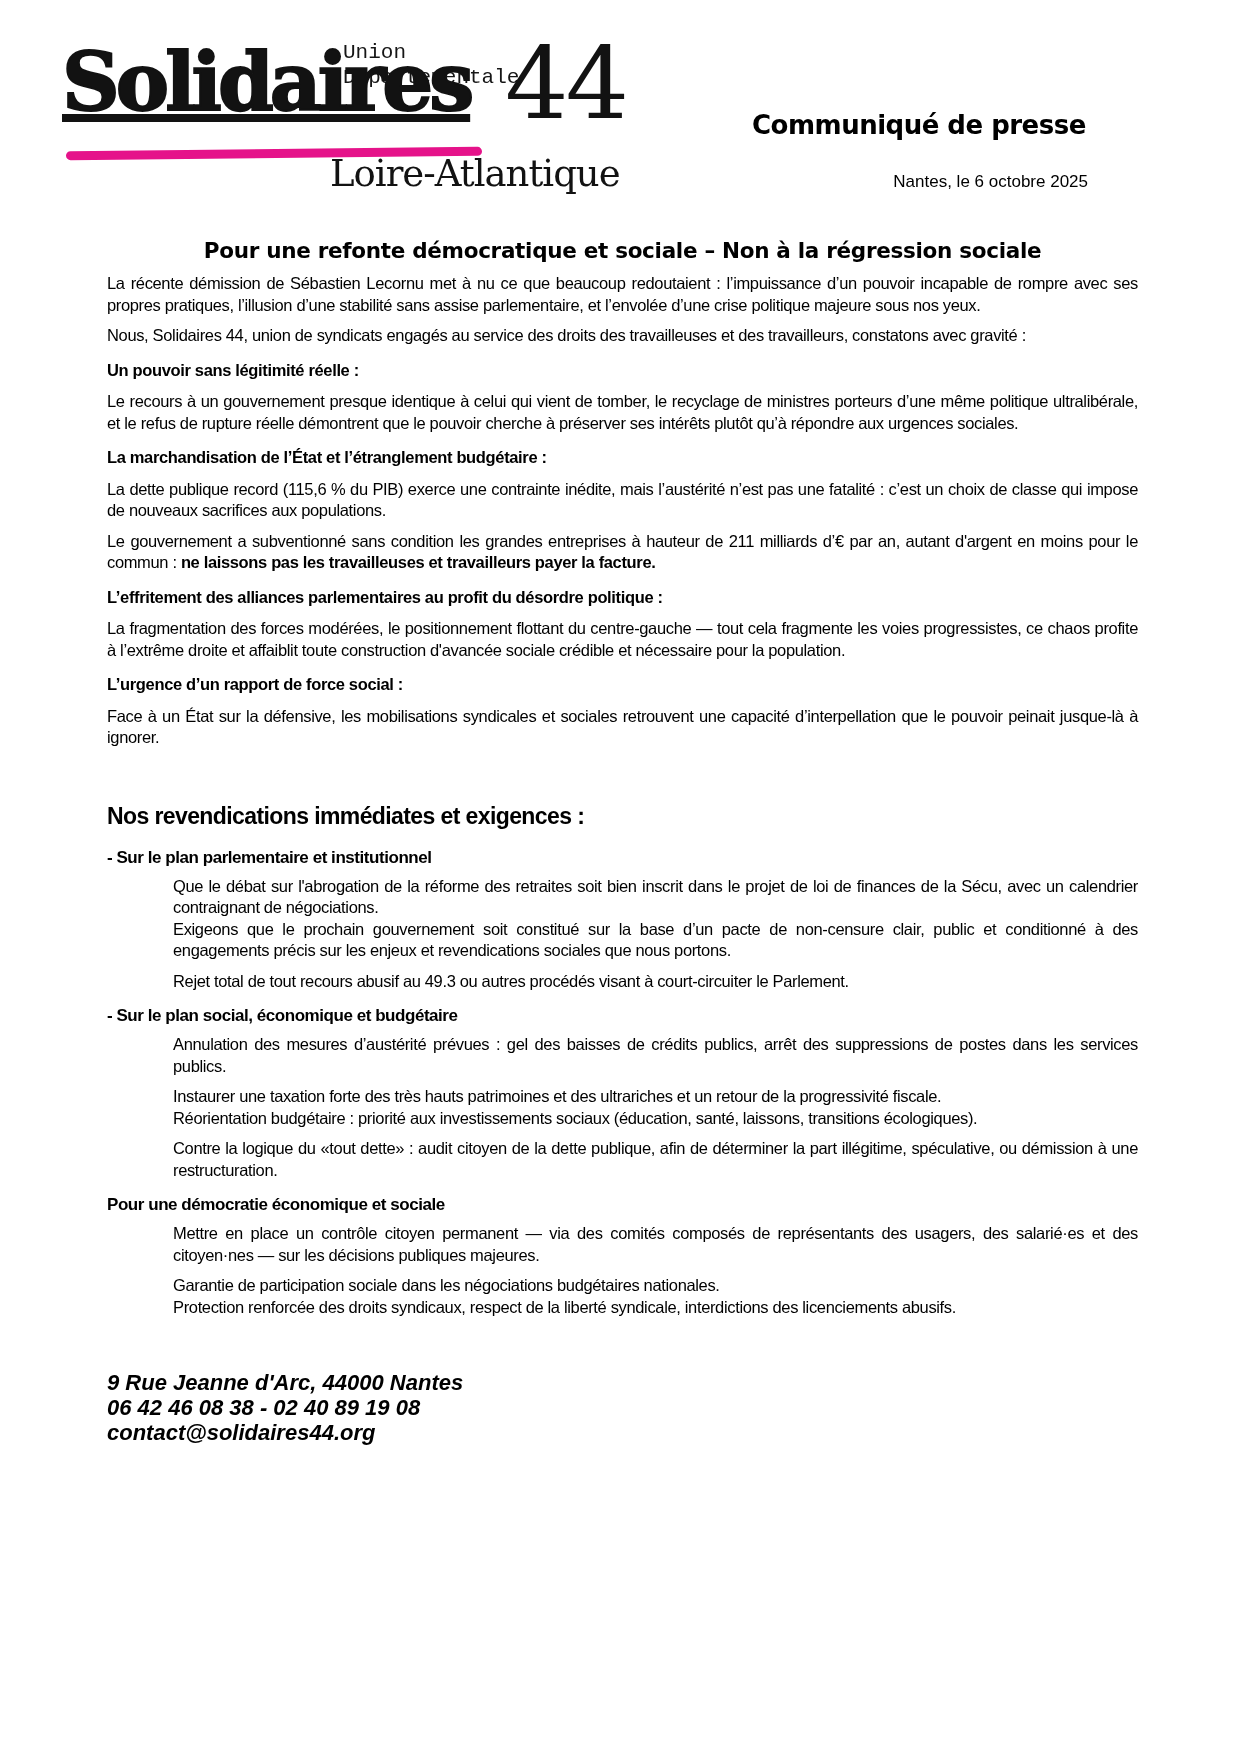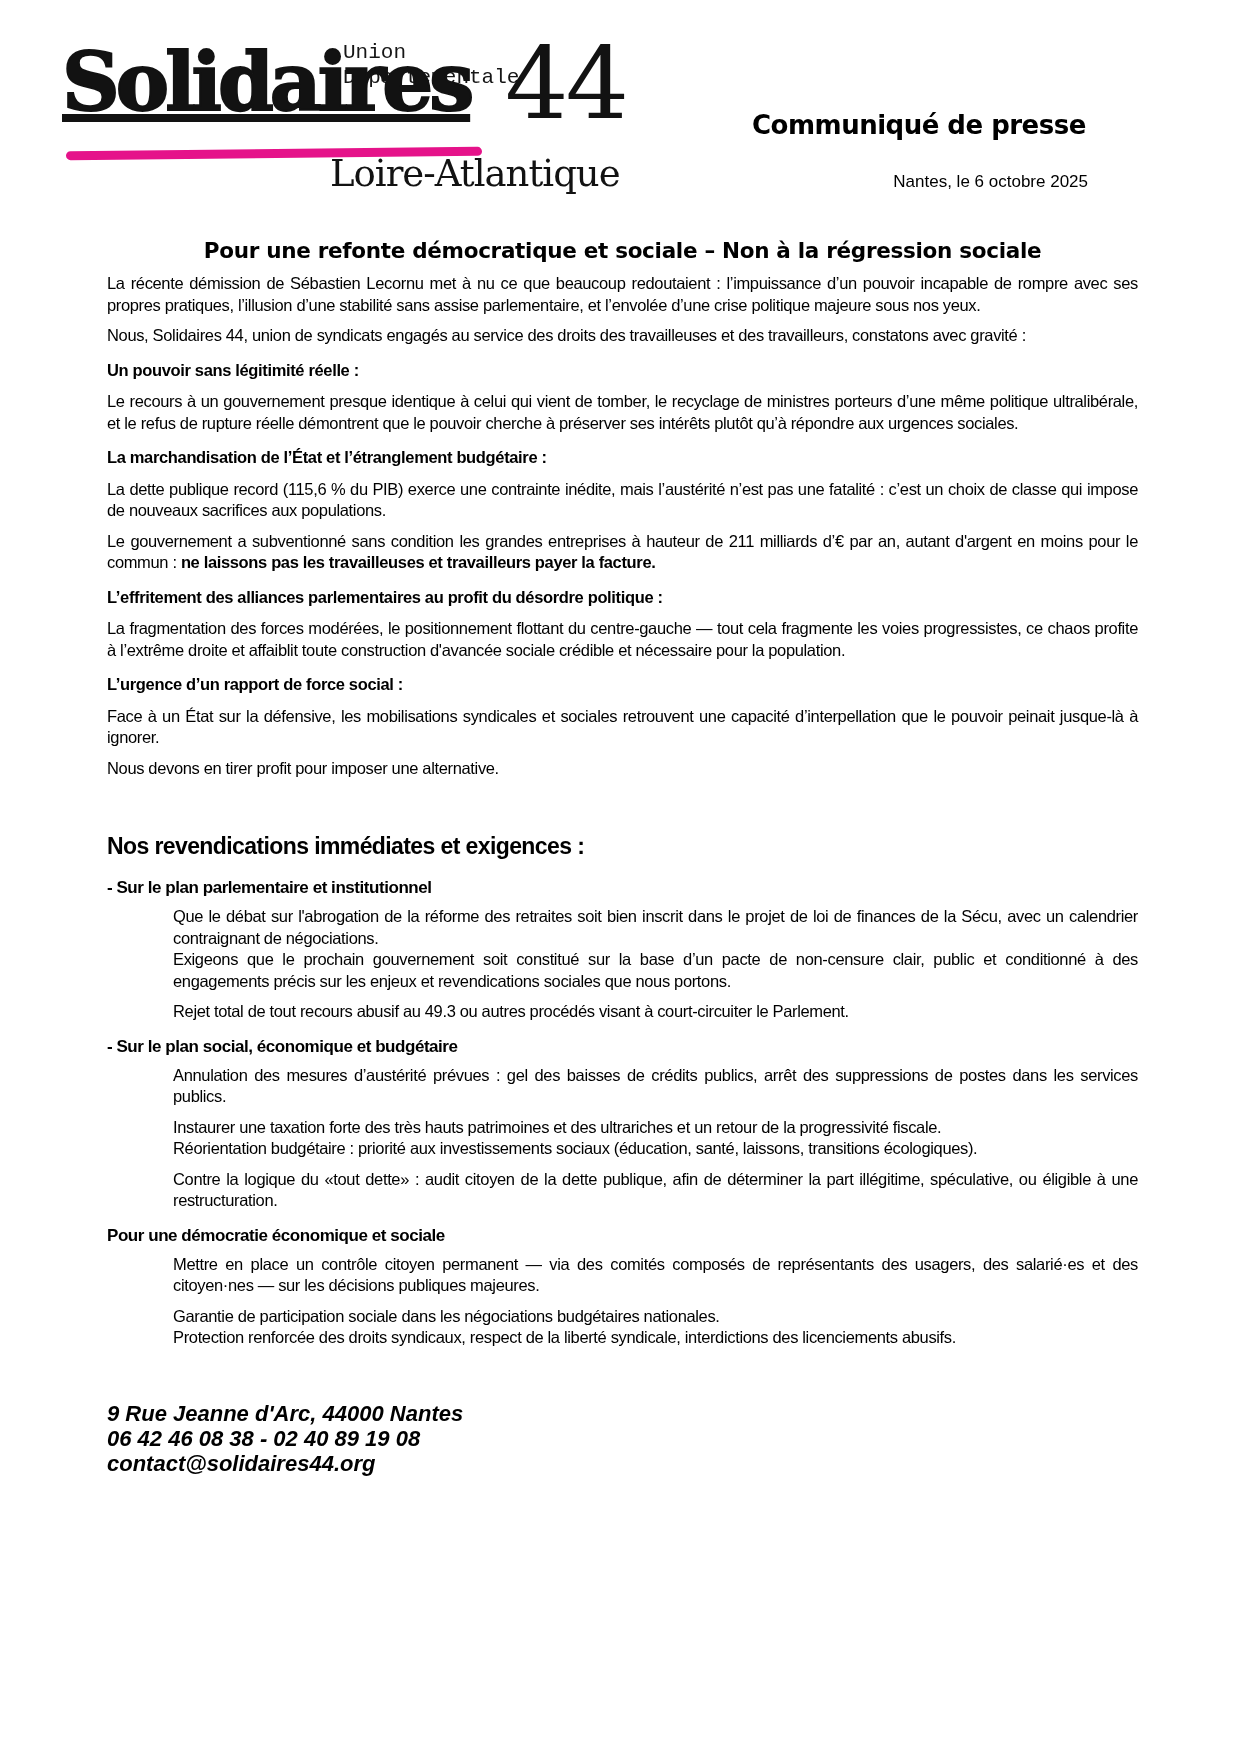--- a/index.html
+++ b/index.html
@@ -120,34 +120,33 @@
 
     <h2 class="inline-h">La marchandisation de l’État et l’étranglement budgétaire :</h2>
     <p class="body-p">La dette publique record (115,6 % du PIB) exerce une contrainte inédite, mais l’austérité n’est pas une fatalité : c’est un choix de classe qui impose de nouveaux sacrifices aux populations.</p>
     <p class="body-p"><span>Le gouvernement a subventionné sans condition les grandes entreprises à hauteur de 211 milliards d’€ par an, autant d'argent en moins pour le commun : </span><span class="bold-run">ne laissons pas les travailleuses et travailleurs payer la facture.</span></p>
 
     <h2 class="inline-h">L’effritement des alliances parlementaires au profit du désordre politique :</h2>
     <p class="body-p">La fragmentation des forces modérées, le positionnement flottant du centre-gauche — tout cela fragmente les voies progressistes, ce chaos profite à l’extrême droite et affaiblit toute construction d'avancée sociale crédible et nécessaire pour la population.</p>
 
     <h2 class="inline-h">L’urgence d’un rapport de force social :</h2>
     <p class="body-p">Face à un État sur la défensive, les mobilisations syndicales et sociales retrouvent une capacité d’interpellation que le pouvoir peinait jusque-là à ignorer.</p>
-    <p class="body-p">Nous devons en tirer profit pour imposer une alternative.</p>
 
     <h2 class="demands-title">Nos revendications immédiates et exigences :</h2>
 
     <h3 class="sub-h">- Sur le plan parlementaire et institutionnel</h3>
     <p class="body-p indent glue">Que le débat sur l'abrogation de la réforme des retraites soit bien inscrit dans le projet de loi de finances de la Sécu, avec un calendrier contraignant de négociations.</p>
     <p class="body-p indent">Exigeons que le prochain gouvernement soit constitué sur la base d’un pacte de non-censure clair, public et conditionné à des engagements précis sur les enjeux et revendications sociales que nous portons.</p>
     <p class="body-p indent">Rejet total de tout recours abusif au 49.3 ou autres procédés visant à court-circuiter le Parlement.</p>
 
     <h3 class="sub-h">- Sur le plan social, économique et budgétaire</h3>
     <p class="body-p indent">Annulation des mesures d’austérité prévues : gel des baisses de crédits publics, arrêt des suppressions de postes dans les services publics.</p>
     <p class="body-p indent glue">Instaurer une taxation forte des très hauts patrimoines et des ultrariches et un retour de la progressivité fiscale.</p>
     <p class="body-p indent">Réorientation budgétaire : priorité aux investissements sociaux (éducation, santé, laissons, transitions écologiques).</p>
-    <p class="body-p indent">Contre la logique du «tout dette» : audit citoyen de la dette publique, afin de déterminer la part illégitime, spéculative, ou éligible à une restructuration.</p>
+    <p class="body-p indent">Contre la logique du «tout dette» : audit citoyen de la dette publique, afin de déterminer la part illégitime, spéculative, ou démission à une restructuration.</p>
 
     <h3 class="sub-h">Pour une démocratie économique et sociale</h3>
     <p class="body-p indent">Mettre en place un contrôle citoyen permanent — via des comités composés de représentants des usagers, des salarié·es et des citoyen·nes — sur les décisions publiques majeures.</p>
     <p class="body-p indent glue">Garantie de participation sociale dans les négociations budgétaires nationales.</p>
     <p class="body-p indent">Protection renforcée des droits syndicaux, respect de la liberté syndicale, interdictions des licenciements abusifs.</p>
 
     <div class="footer">
       <div>9 Rue Jeanne d'Arc, 44000 Nantes</div>
       <div>06 42 46 08 38 - 02 40 89 19 08</div>
       <div>contact@solidaires44.org</div>

